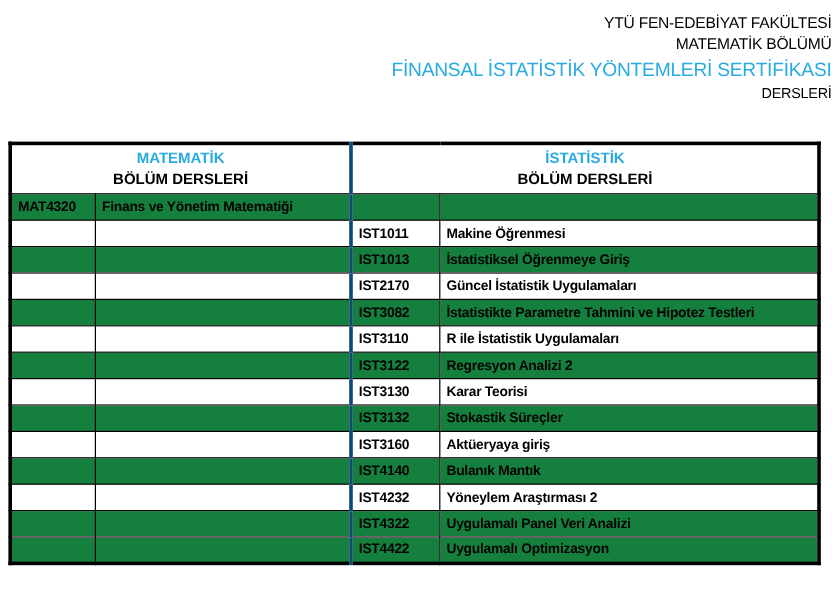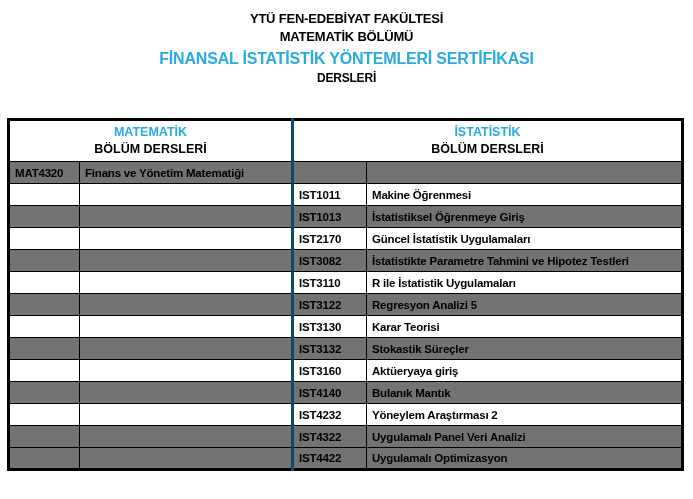--- a/index.html
+++ b/index.html
@@ -1,42 +1,42 @@
 <!DOCTYPE html>
 <html><head>
 <meta charset="utf-8">
 <style>
   * { margin:0; padding:0; box-sizing:border-box; }
   html,body { width:693px; height:499px; background:#ffffff; overflow:hidden;
               font-family:"Liberation Sans", sans-serif; }
   .page { position:relative; width:693px; height:499px; background:#fff; }
 
   
-  .doc-header { padding-top:10px; text-align:center; font-weight:bold; letter-spacing:-0.2px; }
+  .doc-header { padding-top:10px; text-align:right; font-weight:normal; letter-spacing:-0.2px; }
   .h-line1, .h-line2 { font-size:13px; color:#000; line-height:18px; }
   .h-line3 { font-size:16px; color:#29abe2; line-height:21px; margin-top:2px; }
   .h-line4 { font-size:12px; color:#000; line-height:19px; }
 
   
   table.course-table { position:absolute; left:7px; top:118px; width:677px;
                        border-collapse:collapse; table-layout:fixed;
                        border:3px solid #000; }
   .course-table th, .course-table td { border:1px solid #000; vertical-align:middle; }
 
   
   .course-table td.grp-end, .course-table th.grp { border-right:3px solid #0c4a6e; }
   .course-table th.grp:last-child { border-right:none; }
 
   thead th { height:42px; background:#fff; border-bottom:3px solid #000; text-align:center; }
   .gh-title { font-size:12.5px; font-weight:bold; color:#29abe2; line-height:17px; }
   .gh-sub   { font-size:12.5px; font-weight:bold; color:#000000;    line-height:17px; }
 
   tbody td { height:22px; font-size:11.5px; font-weight:bold; color:#000;
              padding:0 5px; white-space:nowrap; overflow:hidden; letter-spacing:-0.2px; }
-  tbody tr.hl td { background:#737373; }
+  tbody tr.hl td { background:#15803d; }
 </style>
 </head>
 <body>
 
 <div class="page">
 
   <div class="doc-header">
     <div class="h-line1">YTÜ FEN-EDEBİYAT FAKÜLTESİ</div>
     <div class="h-line2">MATEMATİK BÖLÜMÜ</div>
     <div class="h-line3">FİNANSAL İSTATİSTİK YÖNTEMLERİ SERTİFİKASI</div>
@@ -96,21 +96,21 @@
         <tr>
           <td></td>
           <td class="grp-end"></td>
           <td>IST3110</td>
           <td>R ile İstatistik Uygulamaları</td>
         </tr>
         <tr class="hl">
           <td></td>
           <td class="grp-end"></td>
           <td>IST3122</td>
-          <td>Regresyon Analizi 5</td>
+          <td>Regresyon Analizi 2</td>
         </tr>
         <tr>
           <td></td>
           <td class="grp-end"></td>
           <td>IST3130</td>
           <td>Karar Teorisi</td>
         </tr>
         <tr class="hl">
           <td></td>
           <td class="grp-end"></td>

